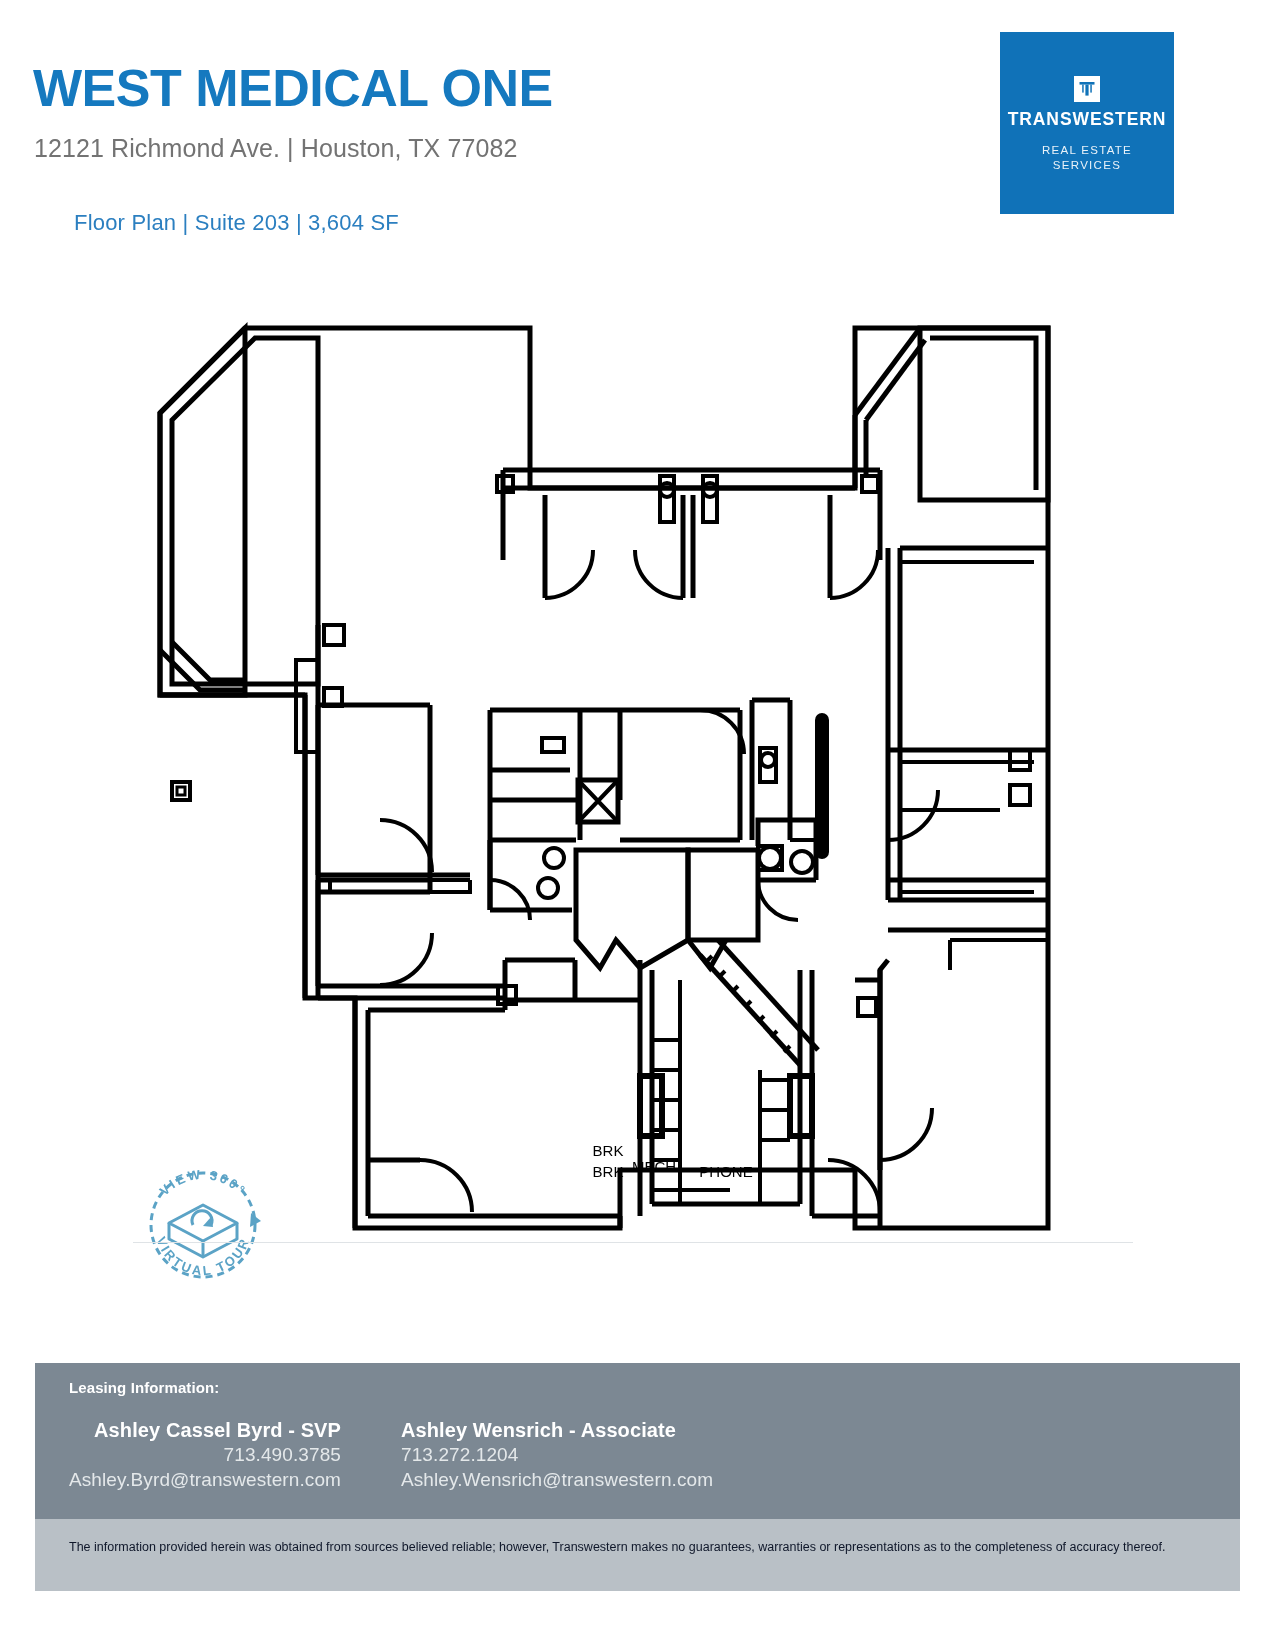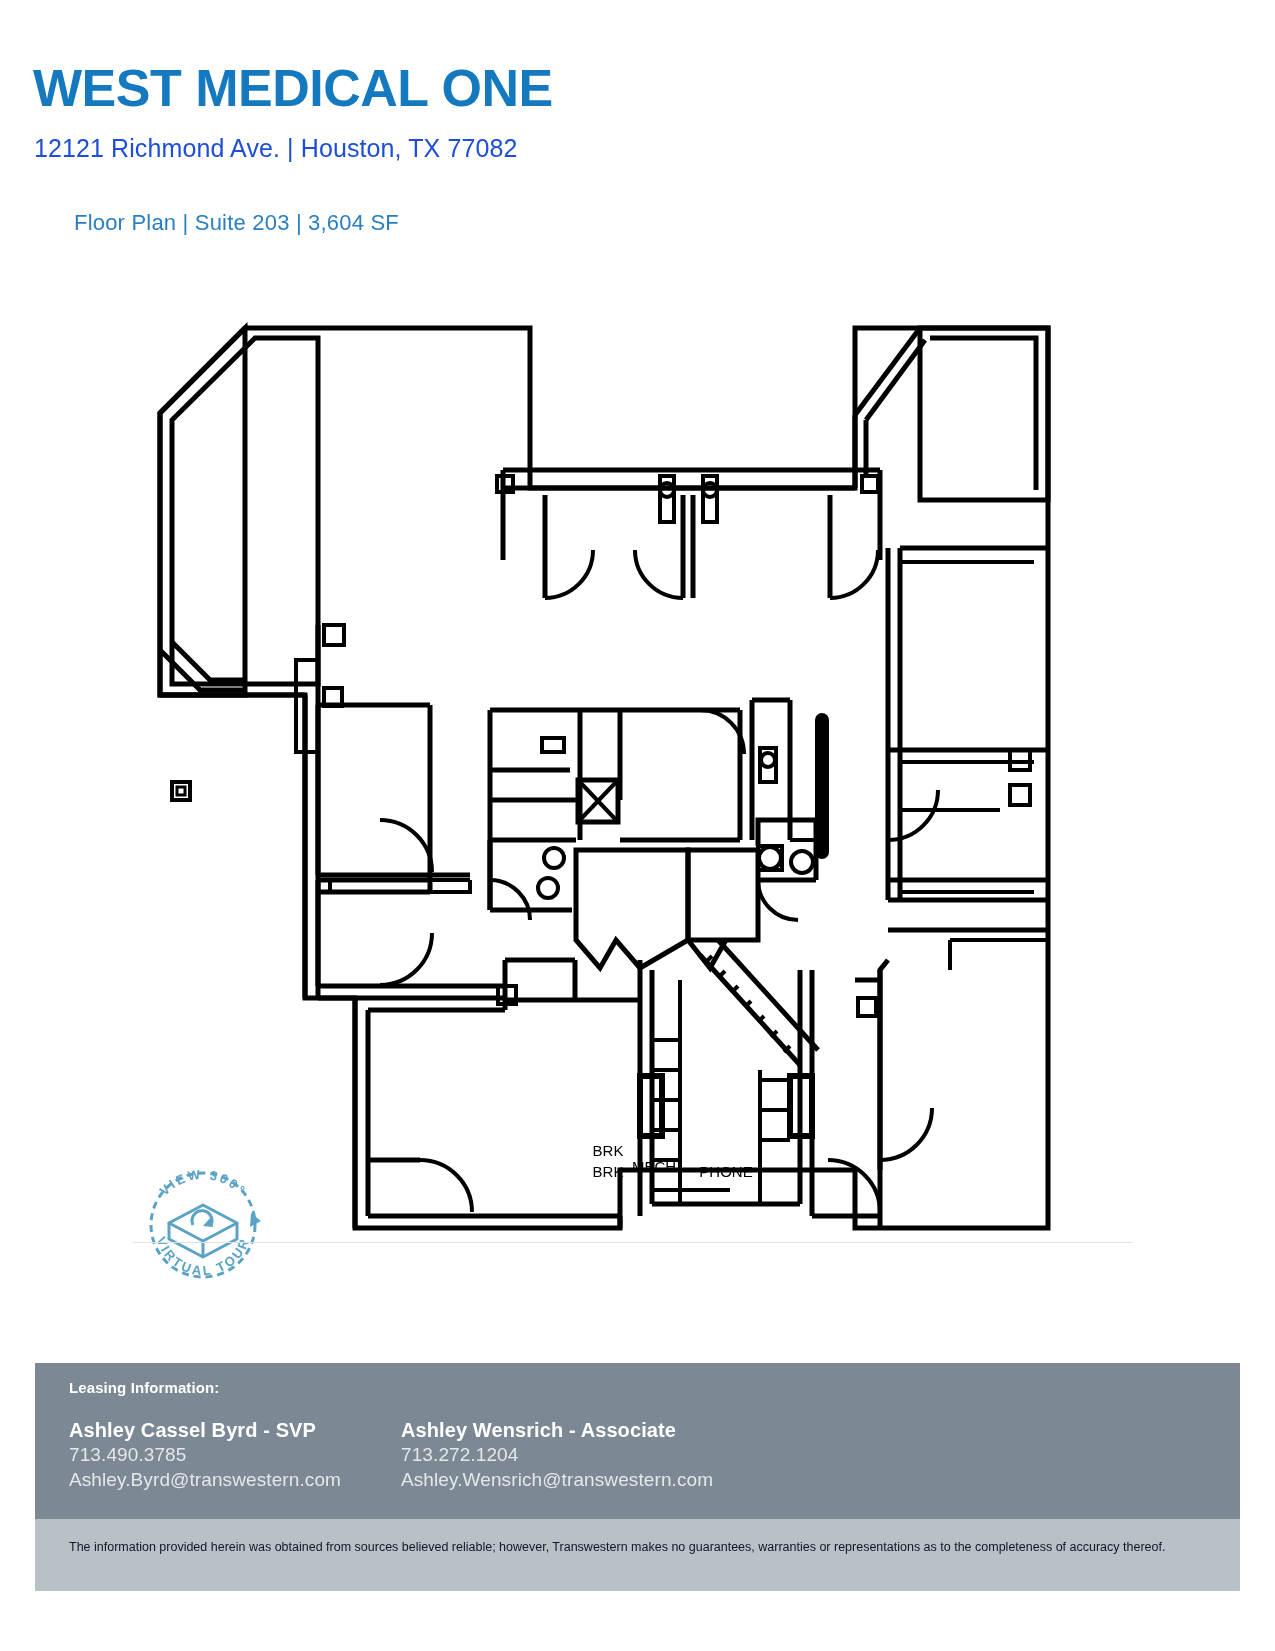--- a/index.html
+++ b/index.html
@@ -28,21 +28,21 @@
     font-weight: bold;
     letter-spacing: -0.5px;
     color: #1579bf;
     line-height: 1;
     white-space: nowrap;
   }
   #property-address {
     position: absolute;
     left: 34px; top: 134px;
     font-size: 25px;
-    color: #1d4ed8;
+    color: #737373;
     letter-spacing: 0.1px;
     white-space: nowrap;
     text-align: center;
   }
   #plan-subtitle {
     position: absolute;
     left: 74px; top: 210px;
     font-size: 22px;
     color: #2b7fc0;
     letter-spacing: 0.2px;
@@ -125,21 +125,21 @@
   #leasing-heading {
     position: absolute;
     left: 34px; top: 16px;
     color: #ffffff;
     font-size: 15px;
     font-weight: bold;
     letter-spacing: 0.1px;
     white-space: nowrap;
   }
   .contact-col { position: absolute; top: 55px; }
-  #contact-col-0 { left: 34px; }
+  #contact-col-0 { left: 34px; text-align: right; }
   #contact-col-1 { left: 366px; }
   .contact-name {
     color: #ffffff;
     font-size: 20px;
     font-weight: bold;
     letter-spacing: 0.1px;
     white-space: nowrap;
     line-height: 1.22;
   }
   .contact-phone, .contact-email {
@@ -221,20 +221,33 @@
   }
 </style>
 </head>
 <body>
 
 <div id="header-block">
   <div id="property-title">WEST MEDICAL ONE</div>
   <div id="property-address">12121 Richmond Ave. | Houston, TX 77082</div>
   <div id="plan-subtitle">Floor Plan | Suite 203 | 3,604 SF</div>
 
+  <div id="transwestern-logo">
+    <div id="tw-mark">
+      <svg width="20" height="20" viewBox="0 0 20 20" aria-hidden="true">
+        <rect x="2.5" y="3" width="15" height="2.6" fill="#1072b8"></rect>
+        <rect x="8.4" y="5.6" width="3.2" height="11" fill="#1072b8"></rect>
+        <rect x="5.2" y="5.6" width="1.5" height="8" fill="#1072b8"></rect>
+        <rect x="13.3" y="5.6" width="1.5" height="8" fill="#1072b8"></rect>
+      </svg>
+    </div>
+    <div id="tw-name">TRANSWESTERN</div>
+    <div class="tw-sub" id="tw-sub1">REAL ESTATE</div>
+    <div class="tw-sub" id="tw-sub2">SERVICES</div>
+  </div>
 </div>
 
 <div id="floorplan-area">
 <svg id="floorplan-svg" width="1275" height="1010" viewBox="0 0 1275 1010" aria-hidden="true">
   <g fill="none" stroke="#000000" stroke-width="5">
 
     <path d="M245 48 L530 48 L530 208 L855 208 L855 48 L1048 48
              L1048 948 L855 948 L855 890 L620 890 L620 948 L355 948
              L355 718 L305 718 L305 415 L160 415 L160 133 Z" stroke-width="5"></path>
 

